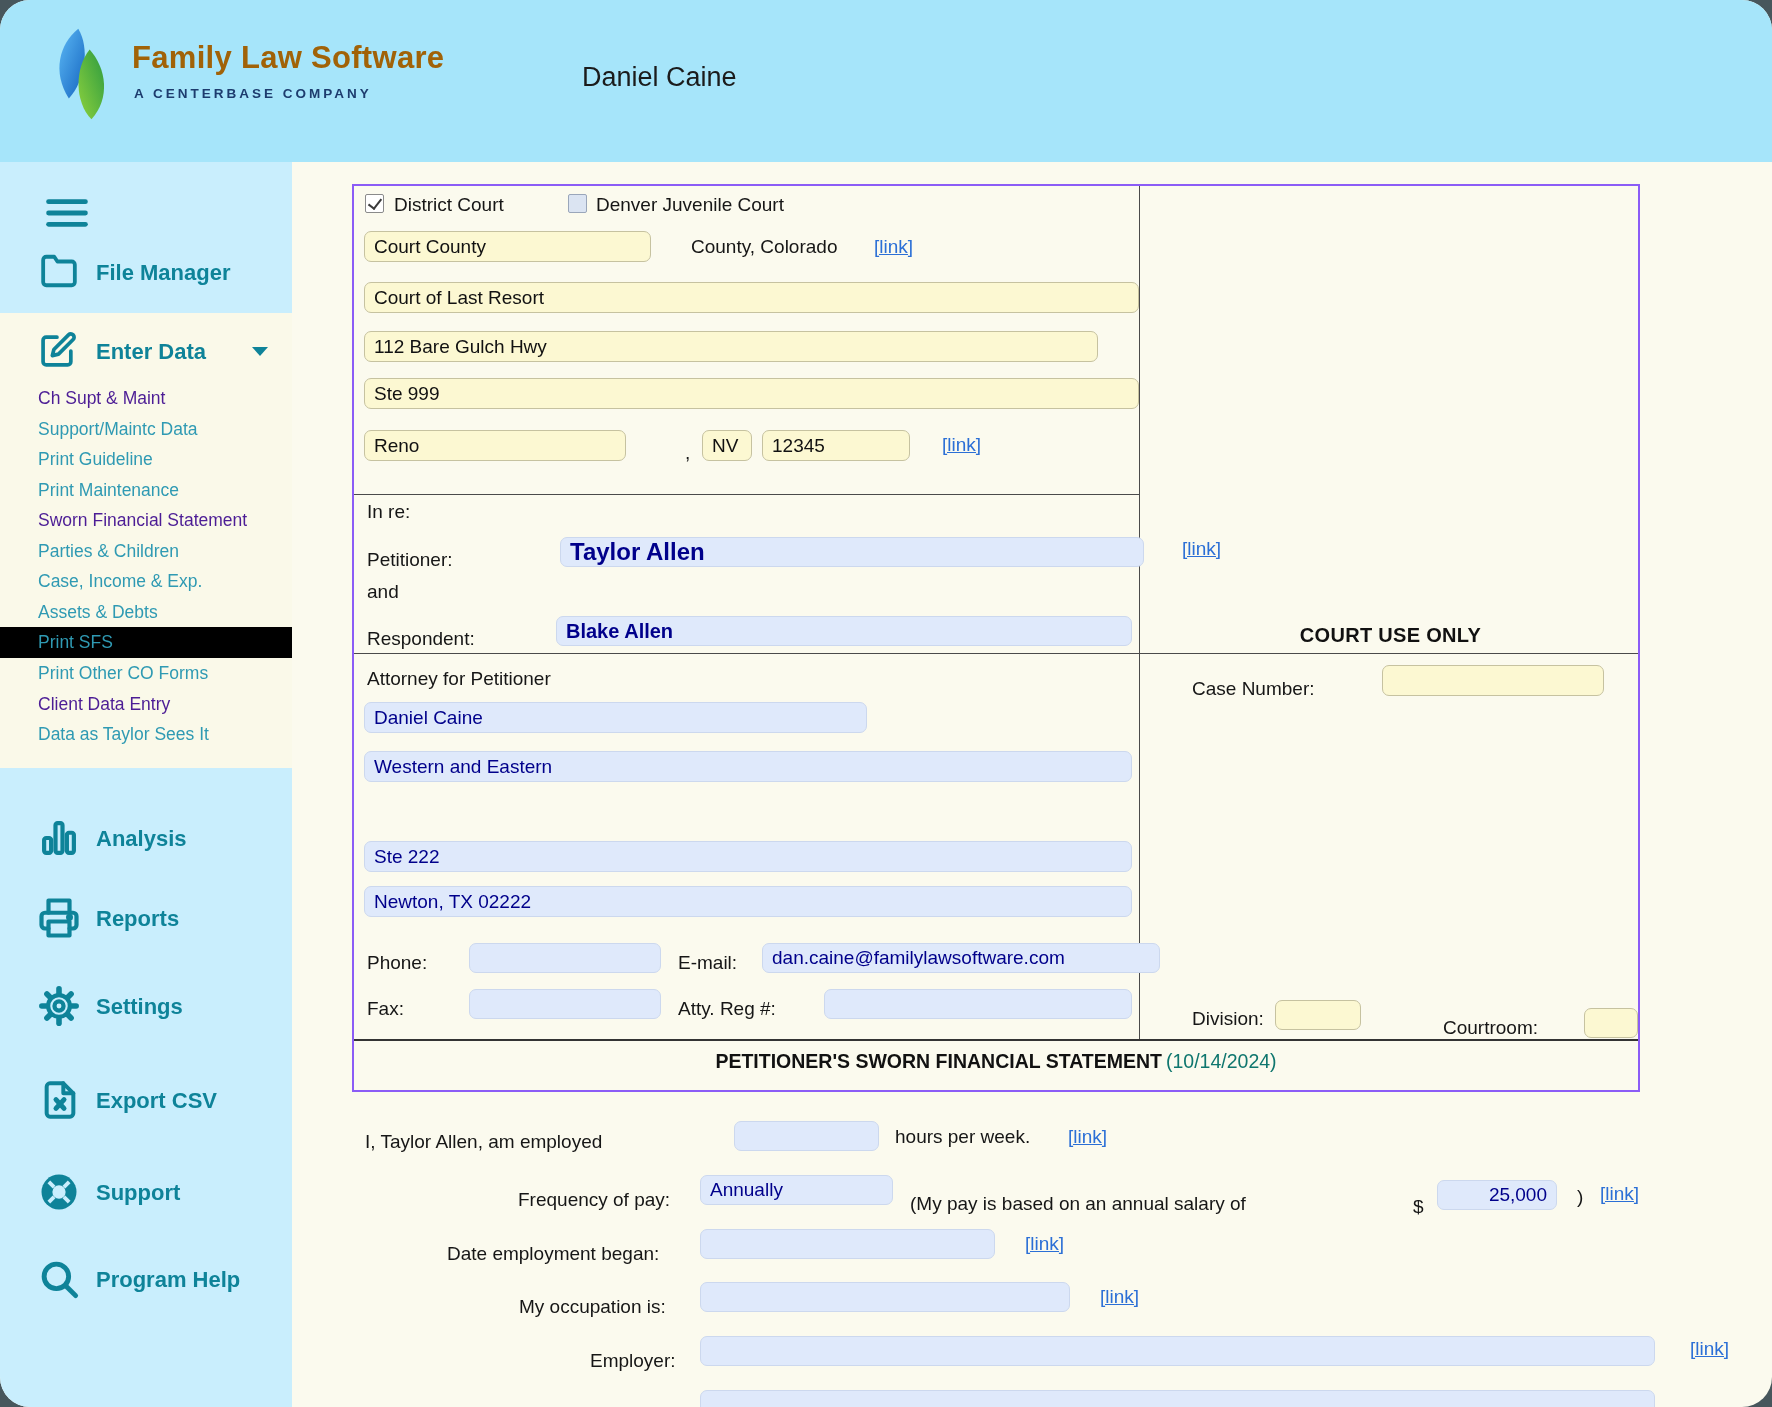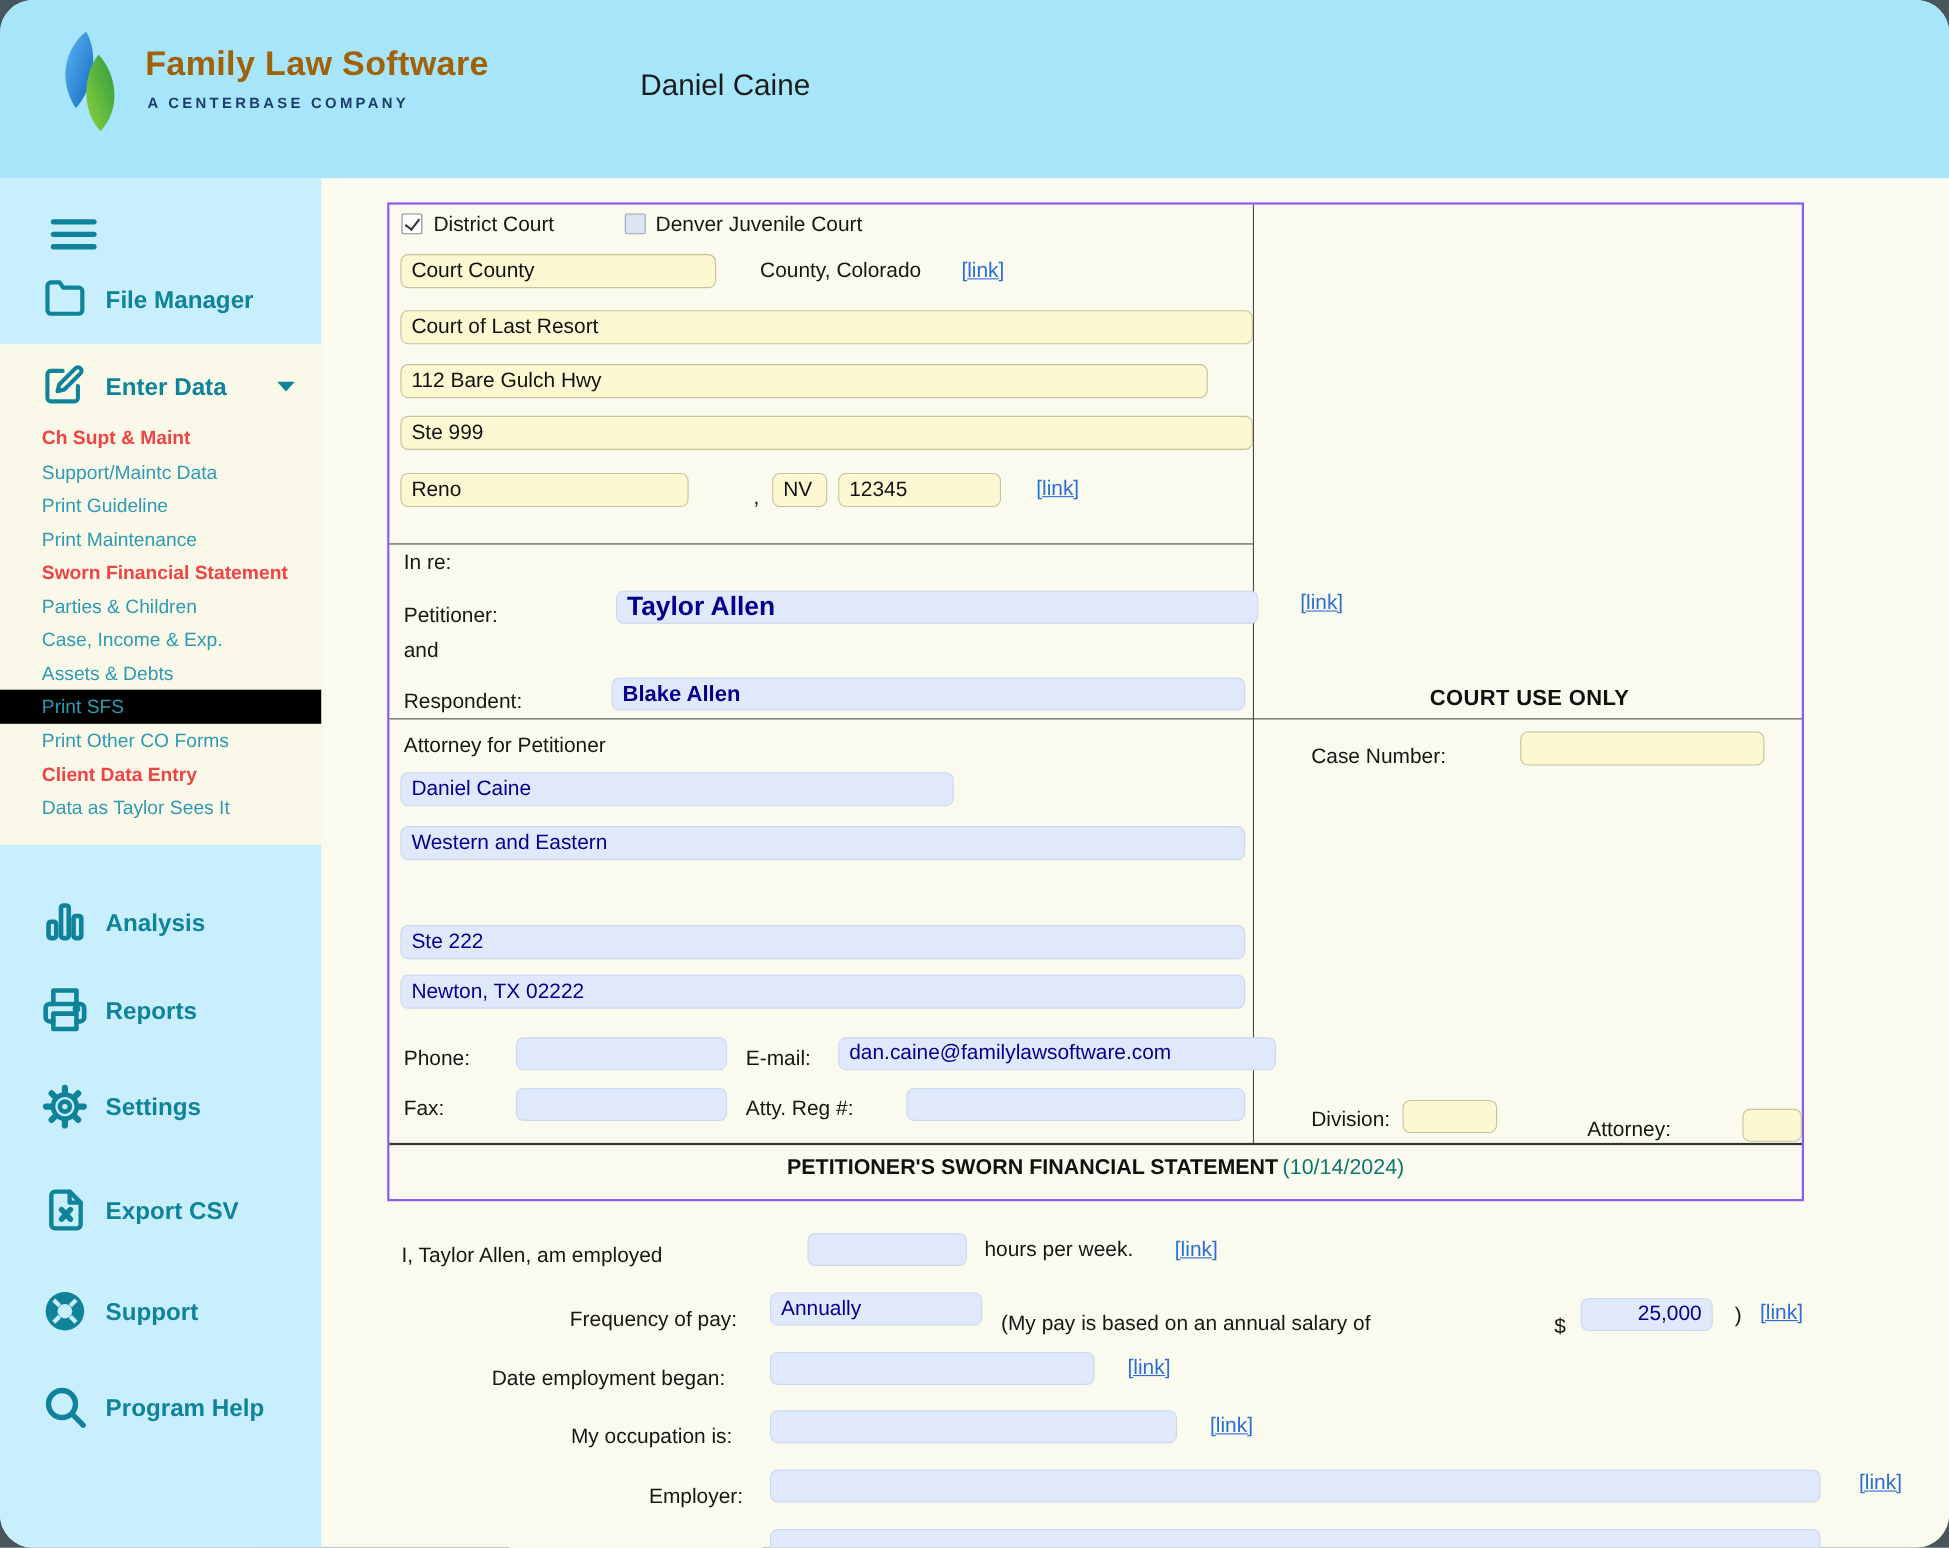--- a/index.html
+++ b/index.html
@@ -9,21 +9,21 @@
   .app{position:absolute;inset:0;border-radius:30px;overflow:hidden;background:#fbfaee}
   .header{left:0;top:0;width:1772px;height:162px;background:#a6e5fa}
   .logo-title{font-size:31px;font-weight:700;color:#a16207;letter-spacing:.3px}
   .logo-sub{font-size:13.5px;font-weight:700;color:#1d3c6e;letter-spacing:3px}
   .client-name{font-size:27px;color:#1b1b1b;font-weight:500}
   .sidebar-bg{left:0;top:162px;width:292px;height:1245px;background:#c9eefd}
   .cream{left:0;top:313px;width:292px;height:455px;background:#faf9e9}
   .side-label{color:#0e8399;font-weight:700;font-size:22px}
   .sub{width:292px;height:31px;line-height:31px;padding-left:38px;box-sizing:border-box;
        color:#2f9ab3;font-size:17.5px;cursor:pointer;white-space:nowrap}
-  .sub.bold{font-weight:700;color:#ef4444}
+  .sub.bold{font-weight:400;color:#4c1d95}
   .sub.active{background:#000000}
   .chev{width:0;height:0;border-left:8px solid transparent;border-right:8px solid transparent;
         border-top:9px solid #0e8399}
   .box{border:2px solid #8b5cf6;box-sizing:border-box}
   .hline{background:#4a4a4a;height:1px}
   .vline{background:#4a4a4a;width:1px}
   .flabel{font-size:19px;color:#161616;white-space:nowrap}
   .yfield{background:#fcf8d2;border:1px solid #c6c2a0;border-radius:7px;box-sizing:border-box;
           font-size:19px;color:#111;display:flex;align-items:center;padding:0 9px;white-space:nowrap}
   .bfield{background:#dfe9fb;border:1px solid #ccd8ee;border-radius:7px;box-sizing:border-box;
@@ -224,21 +224,21 @@
     <div class="abs bfield" style="left:115px;top:803px;width:192px;height:30px"></div>
     <div class="abs flabel" style="left:324px;top:812px">Atty. Reg #:</div>
     <div class="abs bfield" style="left:470px;top:803px;width:308px;height:30px"></div>
 
     <div class="abs link" style="left:828px;top:352px">[link]</div>
     <div class="abs cuo" style="left:785px;top:438px;width:503px;text-align:center">COURT USE ONLY</div>
     <div class="abs flabel" style="left:838px;top:492px">Case Number:</div>
     <div class="abs yfield" style="left:1028px;top:479px;width:222px;height:31px"></div>
     <div class="abs flabel" style="left:838px;top:822px">Division:</div>
     <div class="abs yfield" style="left:921px;top:814px;width:86px;height:30px"></div>
-    <div class="abs flabel" style="left:1089px;top:831px">Attorney:</div>
+    <div class="abs flabel" style="left:1089px;top:831px">Courtroom:</div>
     <div class="abs yfield" style="left:1230px;top:822px;width:54px;height:30px"></div>
 
     <div class="abs title-row" style="left:0;top:853px;width:1284px;height:51px">
       <span class="title-main">PETITIONER'S SWORN FINANCIAL STATEMENT</span><span class="title-date">(10/14/2024)</span>
     </div>
   </div>
 
   <div class="abs flabel" style="left:365px;top:1131px">I, Taylor Allen, am employed</div>
   <div class="abs bfield" style="left:734px;top:1121px;width:145px;height:30px"></div>
   <div class="abs flabel" style="left:895px;top:1126px">hours per week.</div>

